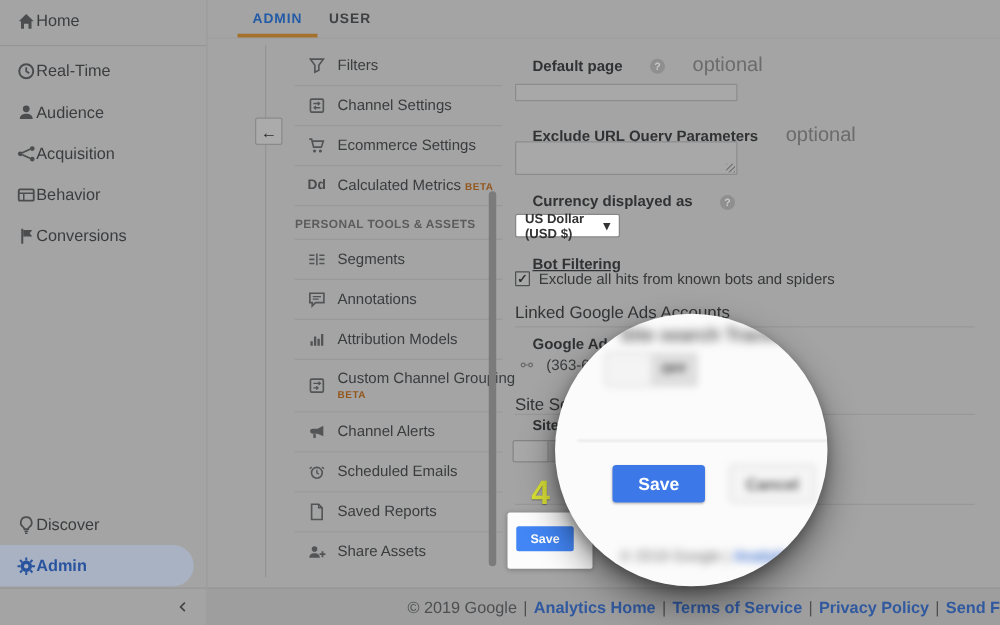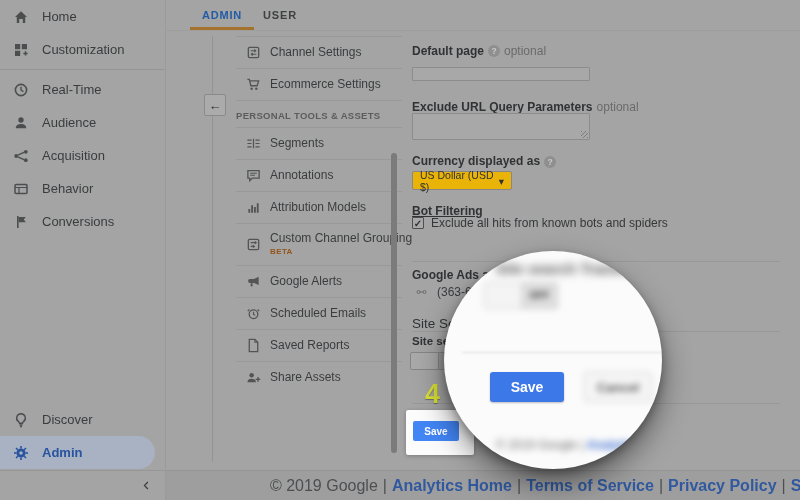--- a/index.html
+++ b/index.html
@@ -2,21 +2,21 @@
 <html><head>
 <meta charset="utf-8">
 <style>
   html,body{margin:0;padding:0;}
   .app{position:relative;width:800px;height:500px;background:#a4a4a4;overflow:hidden;
        font-family:"Liberation Sans",sans-serif;-webkit-font-smoothing:antialiased;}
   .i{flex:0 0 auto;display:block;}
 
   
   .leftnav{position:absolute;left:0;top:0;width:165px;height:500px;border-right:1px solid #9b9b9b;background:#a4a4a4;}
-  .nav-item{display:flex;align-items:center;height:33px;padding-left:13px;gap:13px;
+  .nav-item{display:flex;align-items:center;height:33px;padding-left:13px;
             color:#3a3c3e;font-size:13px;cursor:pointer;text-align:right;}
   .nav-item .i{color:#4b4d4f;}
   .nav-divider{height:1px;background:#969696;margin:3px 0;}
   .nav-section{font-size:9.5px;font-weight:bold;letter-spacing:.5px;color:#626262;padding:9px 0 5px 13px;}
   .nav-bottom{position:absolute;left:0;bottom:31px;width:165px;}
   .nav-item.active{background:#a9b2c2;border-radius:0 17px 17px 0;margin-right:10px;color:#27539f;font-weight:bold;}
   .nav-item.active .i{color:#27539f;}
   .nav-collapse{position:absolute;bottom:0;left:0;width:165px;height:30px;border-top:1px solid #969696;
                 display:flex;align-items:center;justify-content:flex-end;padding-right:13px;box-sizing:border-box;color:#3f3f3f;}
 
@@ -40,33 +40,33 @@
   .p-item.two-line{min-height:42px;}
   .p-item.two-line .lbl{white-space:nowrap;}
   .dd-glyph{font-weight:bold;font-size:11px;color:#4a4c4e;width:15px;}
   .back-btn{position:absolute;left:204px;top:94px;width:22px;height:22px;background:#ababab;border:1px solid #8a8a8a;
             border-radius:2px;display:flex;align-items:center;justify-content:center;font-size:13px;color:#2b2b2b;
             z-index:5;cursor:pointer;box-sizing:border-box;}
   .panel-scrollbar{position:absolute;left:391px;top:153px;width:6px;height:300px;background:#7b7b7b;border-radius:3px;z-index:4;}
 
   
   .main{position:absolute;left:405px;top:30px;width:395px;height:440px;}
-  .flabel{position:absolute;left:7px;font-size:12px;font-weight:bold;color:#303234;
-          display:flex;align-items:center;gap:4px;white-space:nowrap;}
-  .opt{font-size:12px;font-weight:normal;color:#6b6b6b;}
+  .flabel{position:absolute;left:21px;font-size:12px;font-weight:bold;color:#303234;
+          display:flex;align-items:center;gap:22px;white-space:nowrap;}
+  .opt{font-size:16px;font-weight:normal;color:#6b6b6b;}
   .help{width:12px;height:12px;border-radius:50%;background:#8f8f8f;color:#cacaca;font-size:8.5px;font-weight:bold;
         display:inline-flex;align-items:center;justify-content:center;cursor:pointer;}
   .tin{position:absolute;left:7px;width:178px;background:#a8a8a8;border:1px solid #8c8c8c;border-radius:1px;box-sizing:border-box;}
   input.tin{height:14px;}
   textarea.tin{height:27px;resize:none;font-family:"Liberation Sans",sans-serif;}
   .rsz{position:absolute;left:176px;top:101px;width:7px;height:7px;
        background:repeating-linear-gradient(135deg,#7c7c7c 0 1px,transparent 1px 3px);}
-  .dropdown{position:absolute;left:7px;top:141px;width:100px;height:19px;display:flex;align-items:center;
-            justify-content:space-between;padding:0 7px;background:#eab308;border:1px solid #878787;border-radius:2px;
-            font-size:10.5px;font-weight:normal;color:#333;cursor:pointer;box-sizing:border-box;}
+  .dropdown{position:absolute;left:7px;top:141px;width:84px;height:19px;display:flex;align-items:center;
+            justify-content:space-between;padding:0 7px;background:#ffffff;border:1px solid #878787;border-radius:2px;
+            font-size:10.5px;font-weight:bold;color:#333;cursor:pointer;box-sizing:border-box;}
   .chkrow{position:absolute;left:7px;top:186px;display:flex;align-items:center;gap:7px;font-size:12px;color:#353739;}
   .chk{width:12px;height:12px;border:1.5px solid #4d4f51;border-radius:1px;background:#a8a8a8;display:flex;
        align-items:center;justify-content:center;font-size:10px;font-weight:bold;color:#2c2e30;cursor:pointer;box-sizing:border-box;}
   .shead{position:absolute;left:7px;font-size:13.5px;color:#323436;white-space:nowrap;}
   .mrule{position:absolute;left:7px;width:368px;height:1px;background:#989898;}
   .acct{position:absolute;left:9px;top:255px;display:flex;align-items:center;gap:8px;font-size:12px;color:#3a3c3e;}
   .acct .i{color:#6a6a6a;}
   .toggle{position:absolute;left:5px;top:322px;display:flex;}
   .tseg{width:29px;height:18px;border:1px solid #858585;box-sizing:border-box;}
   .tseg.on{background:#a9a9a9;border-radius:2px 0 0 2px;}
@@ -92,43 +92,36 @@
           box-shadow:0 1px 2px rgba(0,0,0,.25);cursor:pointer;}
   .m-cancel{position:absolute;left:140px;top:121px;width:68px;height:30px;background:#f5f5f5;border:1px solid #ccc;
             border-radius:3px;display:flex;align-items:center;justify-content:center;color:#5a5a5a;font-size:13px;
             font-weight:bold;filter:blur(3px);box-sizing:border-box;cursor:pointer;}
   .m-footer{position:absolute;left:52px;top:187px;font-size:12px;white-space:nowrap;filter:blur(3.5px);}
   .m-footer .g{color:#6b6b6b;} .m-footer .b{color:#3d6fd0;font-weight:bold;}
 
   
   .footer{position:absolute;left:166px;bottom:0;width:634px;height:30px;background:#9e9e9e;border-top:1px solid #959595;box-sizing:border-box;}
   .footer-inner{position:absolute;left:212px;right:0;top:0;bottom:0;display:flex;align-items:center;justify-content:center;
-                font-size:16px;white-space:nowrap;}
+                font-size:13px;white-space:nowrap;}
   .f-copy{color:#4d4f51;}
   .f-sep{color:#4d4f51;margin:0 5px;}
   .f-link{color:#31599f;font-weight:bold;cursor:pointer;text-decoration:none;}
 </style>
 </head>
 <body>
 
 <div class="app">
 
   <aside class="leftnav">
     <div class="nav-item">
       <svg class="i" width="16" height="16" viewBox="0 0 16 16">
           <path d="M8 2.2 14 8h-1.8v6H9.8v-4H6.2v4H3.8V8H2z" fill="currentColor"></path>
         </svg>
       <span>Home</span>
-    </div>
-    <div class="nav-item">
-      <svg class="i" width="16" height="16" viewBox="0 0 16 16">
-          <path d="M2 2h5.2v5.2H2zM8.8 2H14v5.2H8.8zM2 8.8h5.2V14H2z" fill="currentColor"></path>
-          <path d="M10.4 11.4h4.2M12.5 9.3v4.2" stroke="currentColor" stroke-width="1.5" fill="none"></path>
-        </svg>
-      <span>Customization</span>
     </div>
     <div class="nav-divider"></div>
     <div class="nav-item">
       <svg class="i" width="16" height="16" viewBox="0 0 16 16">
           <circle cx="8" cy="8" r="5.6" fill="none" stroke="currentColor" stroke-width="1.6"></circle>
           <path d="M8 4.8V8l2.4 1.6" fill="none" stroke="currentColor" stroke-width="1.4"></path>
         </svg>
       <span>Real-Time</span>
     </div>
     <div class="nav-item">
@@ -200,34 +193,44 @@
     <div class="tab admin">ADMIN</div>
     <div class="tab user">USER</div>
     <div class="tab-underline"></div>
   </div>
 
   <div class="back-btn">
     <span>←</span>
   </div>
 
   <nav class="panel">
+    <div class="p-item">
+      <svg class="i" width="15" height="15" viewBox="0 0 16 16">
+          <path d="M2.5 2.5h11L9.7 7.6V12l-3.4 1.6V7.6z" fill="none" stroke="currentColor" stroke-width="1.4"></path>
+        </svg>
+      <span>Filters</span>
+    </div>
     <div class="p-item rt">
       <svg class="i" width="15" height="15" viewBox="0 0 16 16">
           <rect x="2.5" y="2.5" width="11" height="11" rx="1.2" fill="none" stroke="currentColor" stroke-width="1.4"></rect>
           <path d="M5 6.2h5.2M8.8 4.8l1.6 1.4-1.6 1.4M11 9.8H5.8M7.2 8.4 5.6 9.8l1.6 1.4" fill="none" stroke="currentColor" stroke-width="1.1"></path>
         </svg>
       <span>Channel Settings</span>
     </div>
     <div class="p-item rt">
       <svg class="i" width="15" height="15" viewBox="0 0 16 16">
           <path d="M1.5 2.5h2l1.7 6.8h6.6l1.7-5.1H4.2" fill="none" stroke="currentColor" stroke-width="1.4"></path>
           <circle cx="6" cy="12.5" r="1.3" fill="currentColor"></circle>
           <circle cx="11" cy="12.5" r="1.3" fill="currentColor"></circle>
         </svg>
       <span>Ecommerce Settings</span>
+    </div>
+    <div class="p-item rt">
+      <span class="dd-glyph">Dd</span>
+      <span><span>Calculated Metrics</span> <span class="badge">BETA</span></span>
     </div>
     <div class="p-section rt">PERSONAL TOOLS &amp; ASSETS</div>
     <div class="p-item rt">
       <svg class="i" width="15" height="15" viewBox="0 0 16 16">
           <path d="M1.5 4.5h4.4M1.5 8h4.4M1.5 11.5h4.4M10.1 4.5h4.4M10.1 8h4.4M10.1 11.5h4.4M8 3v10" stroke="currentColor" stroke-width="1.3" fill="none"></path>
         </svg>
       <span>Segments</span>
     </div>
     <div class="p-item rt">
       <svg class="i" width="15" height="15" viewBox="0 0 16 16">
@@ -250,21 +253,21 @@
       <span class="stack">
           <span class="lbl">Custom Channel Grouping</span>
           <span class="badge">BETA</span>
         </span>
     </div>
     <div class="p-item rt">
       <svg class="i" width="15" height="15" viewBox="0 0 16 16">
           <path d="M13.5 2.8v9L8.6 9.5H4.3a2.1 2.1 0 0 1 0-4.2h4.3z" fill="currentColor"></path>
           <path d="M5 9.8h2v3.4H5z" fill="currentColor"></path>
         </svg>
-      <span>Google Alerts</span>
+      <span>Channel Alerts</span>
     </div>
     <div class="p-item rt">
       <svg class="i" width="15" height="15" viewBox="0 0 16 16">
           <circle cx="8" cy="8.8" r="4.6" fill="none" stroke="currentColor" stroke-width="1.4"></circle>
           <path d="M8 6.2v2.6l1.8 1.2" fill="none" stroke="currentColor" stroke-width="1.2"></path>
           <path d="M3.6 3.8 1.9 5.3M12.4 3.8l1.7 1.5" stroke="currentColor" stroke-width="1.3" fill="none"></path>
         </svg>
       <span>Scheduled Emails</span>
     </div>
     <div class="p-item rt">
@@ -314,20 +317,21 @@
     </div>
 
     <div class="flabel" style="top:174px;text-decoration:underline;">Bot Filtering</div>
     <div class="chkrow">
       <span class="chk">
           <span>✓</span>
         </span>
       <span>Exclude all hits from known bots and spiders</span>
     </div>
 
+    <div class="shead" style="top:212px;">Linked Google Ads Accounts</div>
     <div class="mrule" style="top:231px;"></div>
     <div class="flabel" style="top:238px;">Google Ads account</div>
     <div class="acct">
       <svg class="i" width="15" height="12" viewBox="0 0 16 16">
           <circle cx="4" cy="8" r="2" fill="none" stroke="currentColor" stroke-width="1.3"></circle>
           <circle cx="12" cy="8" r="2" fill="none" stroke="currentColor" stroke-width="1.3"></circle>
           <path d="M6 8h4" stroke="currentColor" stroke-width="1.3"></path>
         </svg>
       <span>(363-681</span>
     </div>

